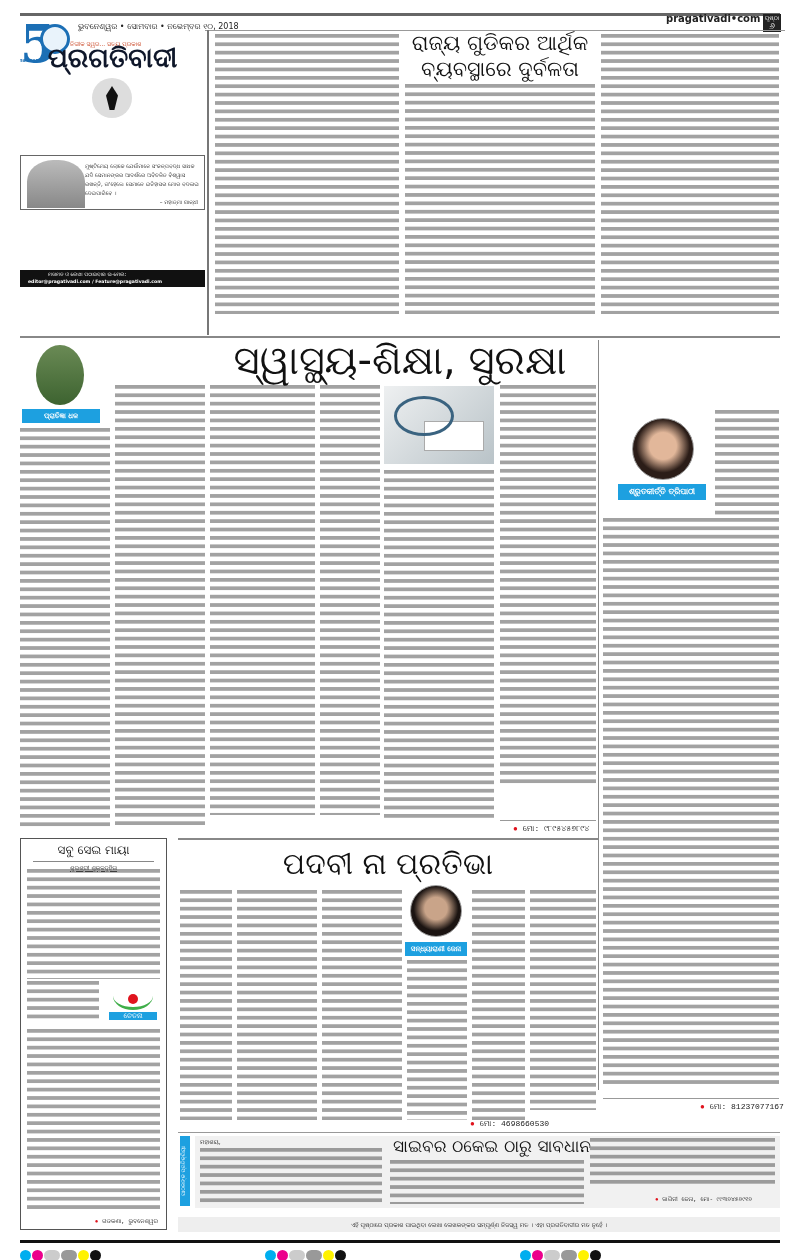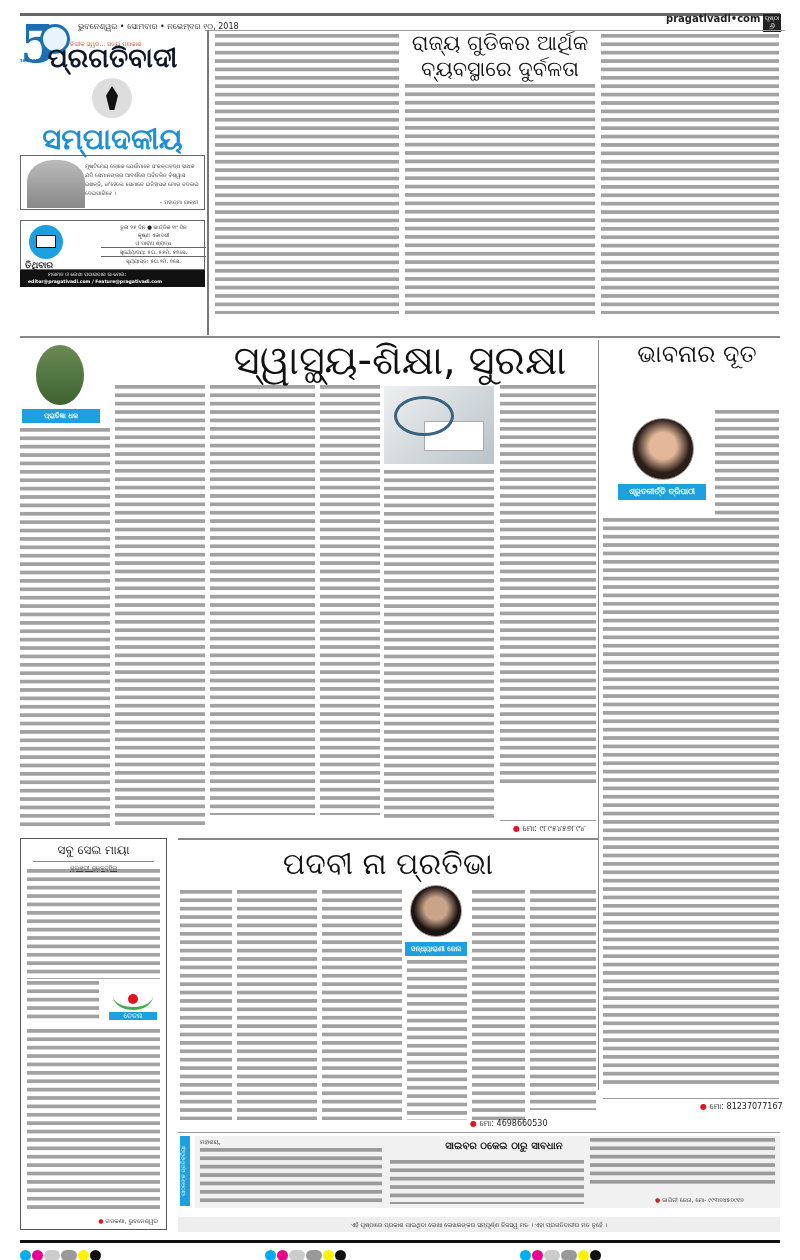--- a/index.html
+++ b/index.html
@@ -4,21 +4,21 @@
 <style>
   * { box-sizing: border-box; margin: 0; padding: 0; }
   body { width: 800px; height: 1260px; background: #fff; font-family: "DejaVu Sans", sans-serif; color: #222; position: relative; overflow: hidden; }
   .abs { position: absolute; }
   .rule { background: #777; height: 3px; }
   .txt { font-size: 5.2px; line-height: 8.4px; color: #333; text-align: justify; overflow: hidden; }
   .fill { background-image: repeating-linear-gradient(to bottom, #555 0, #555 4px, transparent 4px, transparent 8.4px); background-size: 100% 8.4px; opacity: 0.55; }
   .vsep { background: #999; width: 1px; }
   .head { font-family: "DejaVu Sans", sans-serif; color: #111; text-align: center; }
   .namebar { background: #1da0e0; color: #fff; font-size: 11px; text-align: center; font-weight: bold; padding: 3px 0; }
-  .phone { font-size: 8px; color: #222; }
+  .phone { font-size: 8px; color: #222; font-family: Liberation Mono, monospace; }
   .reddot { color: #e0141e; }
   .dots span { display: inline-block; width: 11px; height: 11px; border-radius: 50%; margin-right: 1px; }
 </style>
 </head>
 <body>
 
 <div class="abs rule" style="left:20px;top:13px;width:760px;height:3px;background:#666;"></div>
 <div class="abs" style="left:20px;top:18px;width:60px;height:58px;">
   <div style="font-size:52px;font-weight:bold;color:#1c6fb5;line-height:52px;font-family:'DejaVu Serif',serif;">5</div>
   <div class="abs" style="left:20px;top:6px;width:30px;height:30px;border:3px solid #1c6fb5;border-radius:50%;background:#e9f3fb;"></div>
@@ -31,38 +31,24 @@
   <div>ପୃଷ୍ଠା</div>
   <div style="font-size:9px;">୬</div>
 </div>
 <div class="abs" style="left:205px;top:30px;width:580px;height:1px;background:#999;"></div>
 
 <div class="abs" style="left:20px;top:30px;width:185px;height:310px;">
   <div class="abs head" style="left:0;top:12px;width:185px;font-size:27px;font-weight:bold;color:#0f172a;">ପ୍ରଗତିବାଦୀ</div>
   <div class="abs" style="left:72px;top:48px;width:40px;height:40px;border-radius:50%;background:#ddd;">
     <div style="position:absolute;left:14px;top:8px;width:12px;height:24px;background:#111;clip-path:polygon(50% 0,100% 40%,70% 100%,30% 100%,0 40%);"></div>
   </div>
-  <div class="abs head" style="left:0;top:92px;width:185px;font-size:29px;font-weight:bold;color:#1e8fd0;">ସମ୍ପାଦକୀୟ</div>
   <div class="abs" style="left:0;top:125px;width:185px;height:55px;border:1px solid #666;">
     <div class="abs" style="left:6px;top:4px;width:58px;height:48px;border-radius:45% 45% 0 0;background:linear-gradient(#bbb,#888);"></div>
     <div class="abs" style="left:64px;top:6px;width:115px;font-size:5.5px;line-height:9px;color:#222;">ମୁଷ୍ଟିମେୟ ଲୋକେ ଯେଉଁମାନେ ସଂକଳ୍ପବଦ୍ଧ ସାଧକ ଯଦି ସେମାନଙ୍କର ଆଦର୍ଶରେ ଅବିଚଳିତ ବିଶ୍ୱାସ ରଖନ୍ତି, ତା'ହେଲେ ସେମାନେ ଇତିହାସର ମୋଡ ବଦଳାଇ ଦେଇପାରିବେ ।</div>
     <div class="abs" style="right:6px;bottom:3px;font-size:5.5px;color:#222;">– ମହାତ୍ମା ଗାନ୍ଧୀ</div>
-  </div>
-  <div class="abs" style="left:0;top:190px;width:185px;height:50px;border:1px solid #666;">
-    <div class="abs" style="left:8px;top:4px;width:34px;height:34px;border-radius:50%;background:#1da0e0;">
-      <div style="position:absolute;left:7px;top:10px;width:20px;height:13px;background:#fff;border:1.5px solid #111;"></div>
-    </div>
-    <div class="abs" style="left:4px;top:39px;font-size:9px;font-weight:bold;">ତିଥିବାର</div>
-    <div class="abs" style="left:80px;top:2px;width:105px;text-align:center;font-size:5.4px;line-height:8px;">
-      <div>ତୁଳା ୨୫ ଦିନ ● କାର୍ତ୍ତିକ ୧୯ ଦିନ</div>
-      <div>କୃଷ୍ଣ ଏକାଦଶୀ</div>
-      <div>ଓ ପାର୍ବଣ ଶ୍ରାଦ୍ଧ</div>
-      <div style="border-top:1px solid #666;">ସୂର୍ଯ୍ୟୋଦୟ: ୫ଘ. ୫୫ମି. ୫୭ସେ.</div>
-      <div style="border-top:1px solid #666;">ସୂର୍ଯ୍ୟାସ୍ତ: ୫ଘ.୨ମି. ୭ସେ.</div>
-    </div>
   </div>
   <div class="abs" style="left:0;top:240px;width:185px;height:17px;background:#111;color:#fff;">
     <div class="abs" style="left:28px;top:1px;font-size:5.2px;">ମତାମତ ଓ ଲେଖା ପଠାଇବାର ଇ-ମେଲ:</div>
     <div class="abs" style="left:8px;top:9px;font-size:4.6px;font-weight:bold;">editor@pragativadi.com / Feature@pragativadi.com</div>
   </div>
 </div>
 
 <div class="abs vsep" style="left:207px;top:30px;height:305px;background:#777;width:2px;"></div>
 <div class="abs txt fill" style="left:215px;top:34px;width:184px;height:280px;"></div>
 <div class="abs head" style="left:405px;top:30px;width:190px;font-size:21px;line-height:26px;font-weight:500;">ରାଜ୍ୟ ଗୁଡିକର ଆର୍ଥିକ ବ୍ୟବସ୍ଥାରେ ଦୁର୍ବଳତା</div>
@@ -81,21 +67,20 @@
   <div class="abs" style="left:40px;top:35px;width:60px;height:30px;background:#fff;border:1px solid #aaa;"></div>
   <div class="abs" style="left:10px;top:10px;width:60px;height:40px;border:3px solid #3a6380;border-radius:50%;"></div>
 </div>
 <div class="abs txt fill" style="left:384px;top:470px;width:110px;height:350px;"></div>
 <div class="abs txt fill" style="left:500px;top:385px;width:96px;height:400px;"></div>
 <div class="abs" style="left:500px;top:820px;width:96px;height:1px;background:#999;"></div>
 <div class="abs phone" style="left:513px;top:824px;"><span class="reddot">●</span> <span>ମୋ: ୯୮୯୫୪୫୭୮୯୪</span></div>
 
 <div class="abs vsep" style="left:598px;top:340px;height:750px;background:#888;"></div>
 <div class="abs head" style="left:602px;top:340px;width:190px;font-size:24px;line-height:29px;">
-  <div>ଭାବନାର ଦୂତ</div>
 </div>
 <div class="abs" style="left:632px;top:418px;width:62px;height:62px;border-radius:50%;background:radial-gradient(circle at 50% 45%,#e2b79a 30%,#2b1d18 60%);border:1px solid #999;"></div>
 <div class="abs namebar" style="left:618px;top:484px;width:88px;font-size:8px;">ଶ୍ରୁତକୀର୍ତ୍ତି ତ୍ରିପାଠୀ</div>
 <div class="abs txt fill" style="left:715px;top:410px;width:64px;height:105px;"></div>
 <div class="abs txt fill" style="left:603px;top:518px;width:176px;height:570px;"></div>
 <div class="abs" style="left:603px;top:1098px;width:176px;height:1px;background:#999;"></div>
 <div class="abs phone" style="left:700px;top:1102px;"><span class="reddot">●</span> <span>ମୋ: 81237077167</span></div>
 
 <div class="abs" style="left:20px;top:838px;width:147px;height:392px;border:1px solid #555;">
   <div class="head" style="font-size:12px;margin-top:4px;">ସବୁ ସେଇ ମାୟା</div>
@@ -125,21 +110,21 @@
 <div class="abs txt fill" style="left:530px;top:890px;width:66px;height:220px;"></div>
 <div class="abs phone" style="left:470px;top:1119px;"><span class="reddot">●</span> <span>ମୋ: 4698660530</span></div>
 
 <div class="abs" style="left:178px;top:1132px;width:602px;height:1px;background:#999;"></div>
 <div class="abs" style="left:180px;top:1136px;width:10px;height:70px;background:#1da0e0;">
   <div style="writing-mode:vertical-rl;transform:rotate(180deg);color:#fff;font-size:5.5px;text-align:center;width:10px;height:70px;">ପାଠକଙ୍କ ପ୍ରତିକ୍ରିୟା</div>
 </div>
 <div class="abs" style="left:195px;top:1136px;width:585px;height:72px;background:#f1f1f1;"></div>
 <div class="abs" style="left:200px;top:1138px;font-size:6px;">ମହାଶୟ,</div>
 <div class="abs txt fill" style="left:200px;top:1148px;width:182px;height:56px;"></div>
-<div class="abs head" style="left:404px;top:1136px;width:200px;font-size:10px;font-weight:bold;line-height:20px;">ସାଇବର ଠକେଇ ଠାରୁ ସାବଧାନ</div>
+<div class="abs head" style="left:392px;top:1136px;width:200px;font-size:17px;font-weight:normal;line-height:20px;">ସାଇବର ଠକେଇ ଠାରୁ ସାବଧାନ</div>
 <div class="abs txt fill" style="left:390px;top:1160px;width:194px;height:44px;"></div>
 <div class="abs txt fill" style="left:590px;top:1138px;width:185px;height:50px;"></div>
 <div class="abs phone" style="left:655px;top:1196px;font-size:6px;"><span class="reddot">●</span> <span>ଜାଗିନୀ ଜେନା, ମୋ- ୯୯୩୭୪୫୭୯୧୭</span></div>
 
 <div class="abs" style="left:178px;top:1217px;width:602px;height:15px;background:#eee;font-size:6px;line-height:15px;text-align:center;">ଏହି ପୃଷ୍ଠାରେ ପ୍ରକାଶ ପାଇଥିବା ଲେଖା ଲେଖକଙ୍କର ସମ୍ପୂର୍ଣ୍ଣ ନିଜସ୍ୱ ମତ । ଏହା ପ୍ରଗତିବାଦୀର ମତ ନୁହେଁ ।</div>
 
 <div class="abs" style="left:20px;top:1240px;width:760px;height:3px;background:#111;"></div>
 <div class="abs dots" style="left:20px;top:1246px;">
   <span style="background:#00aeef;"></span><span style="background:#ec008c;"></span><span style="background:#ccc;width:16px;border-radius:6px;"></span><span style="background:#999;width:16px;border-radius:6px;"></span><span style="background:#fff200;"></span><span style="background:#111;"></span>
 </div>

